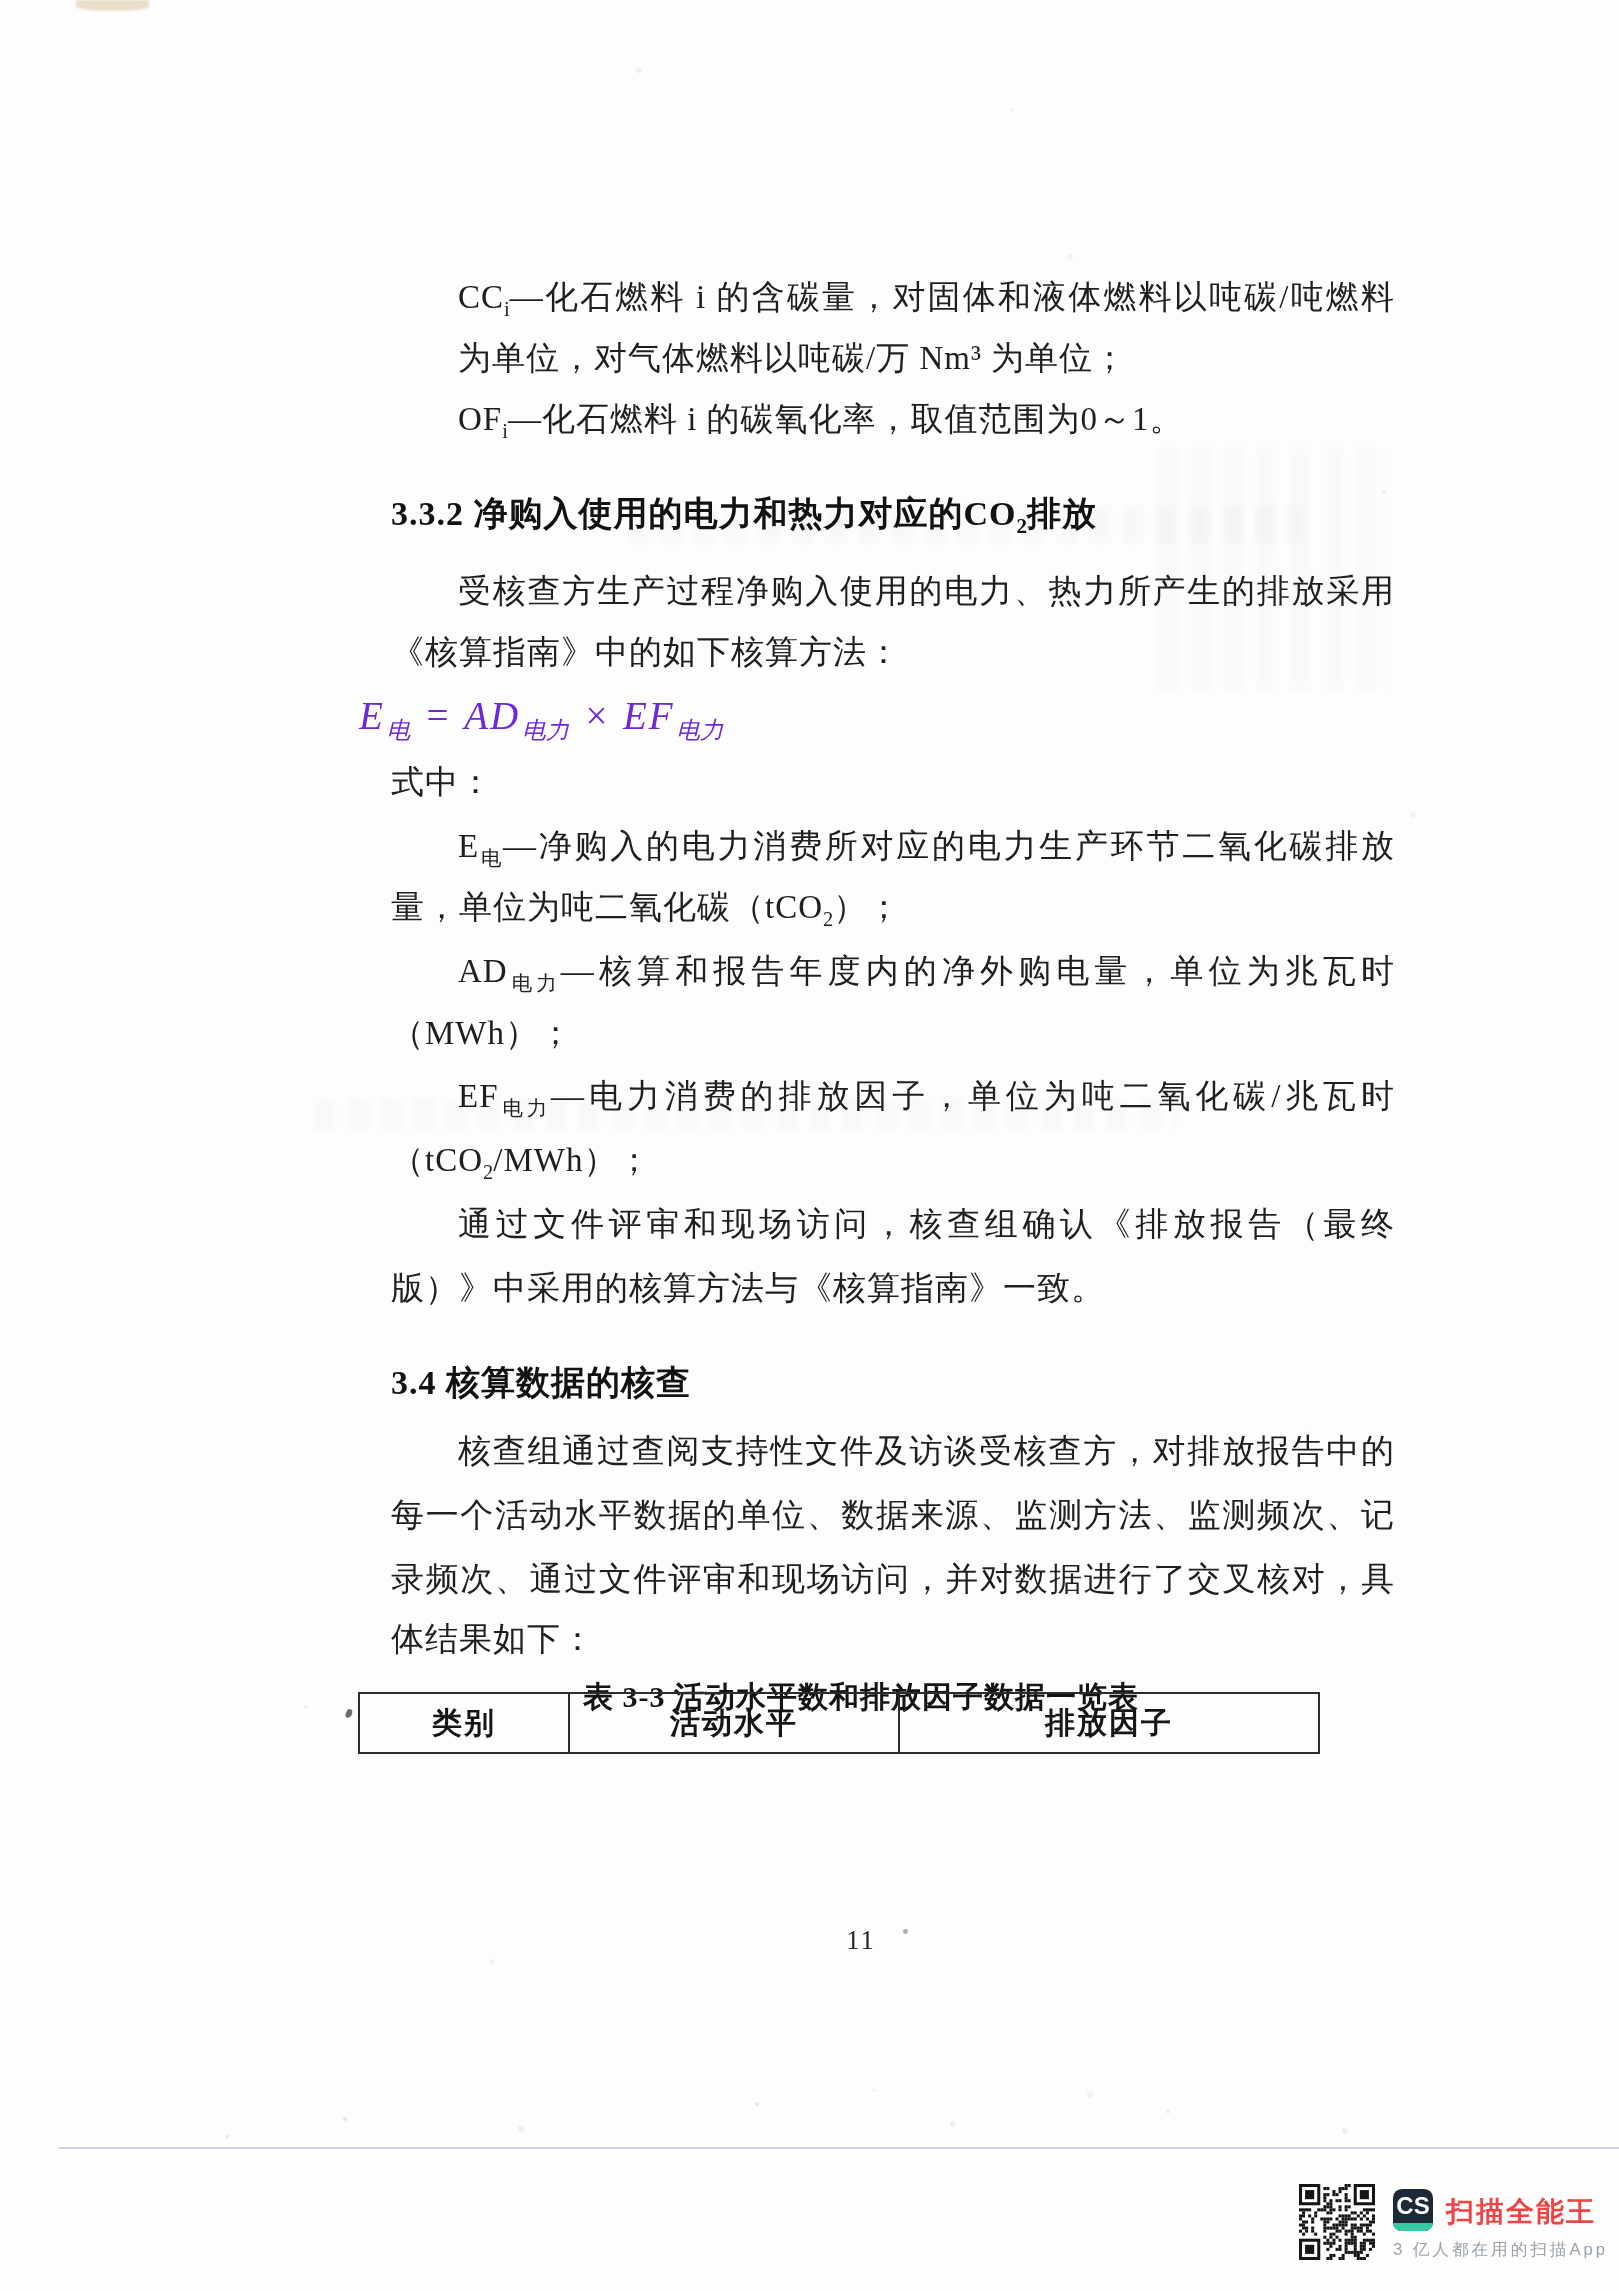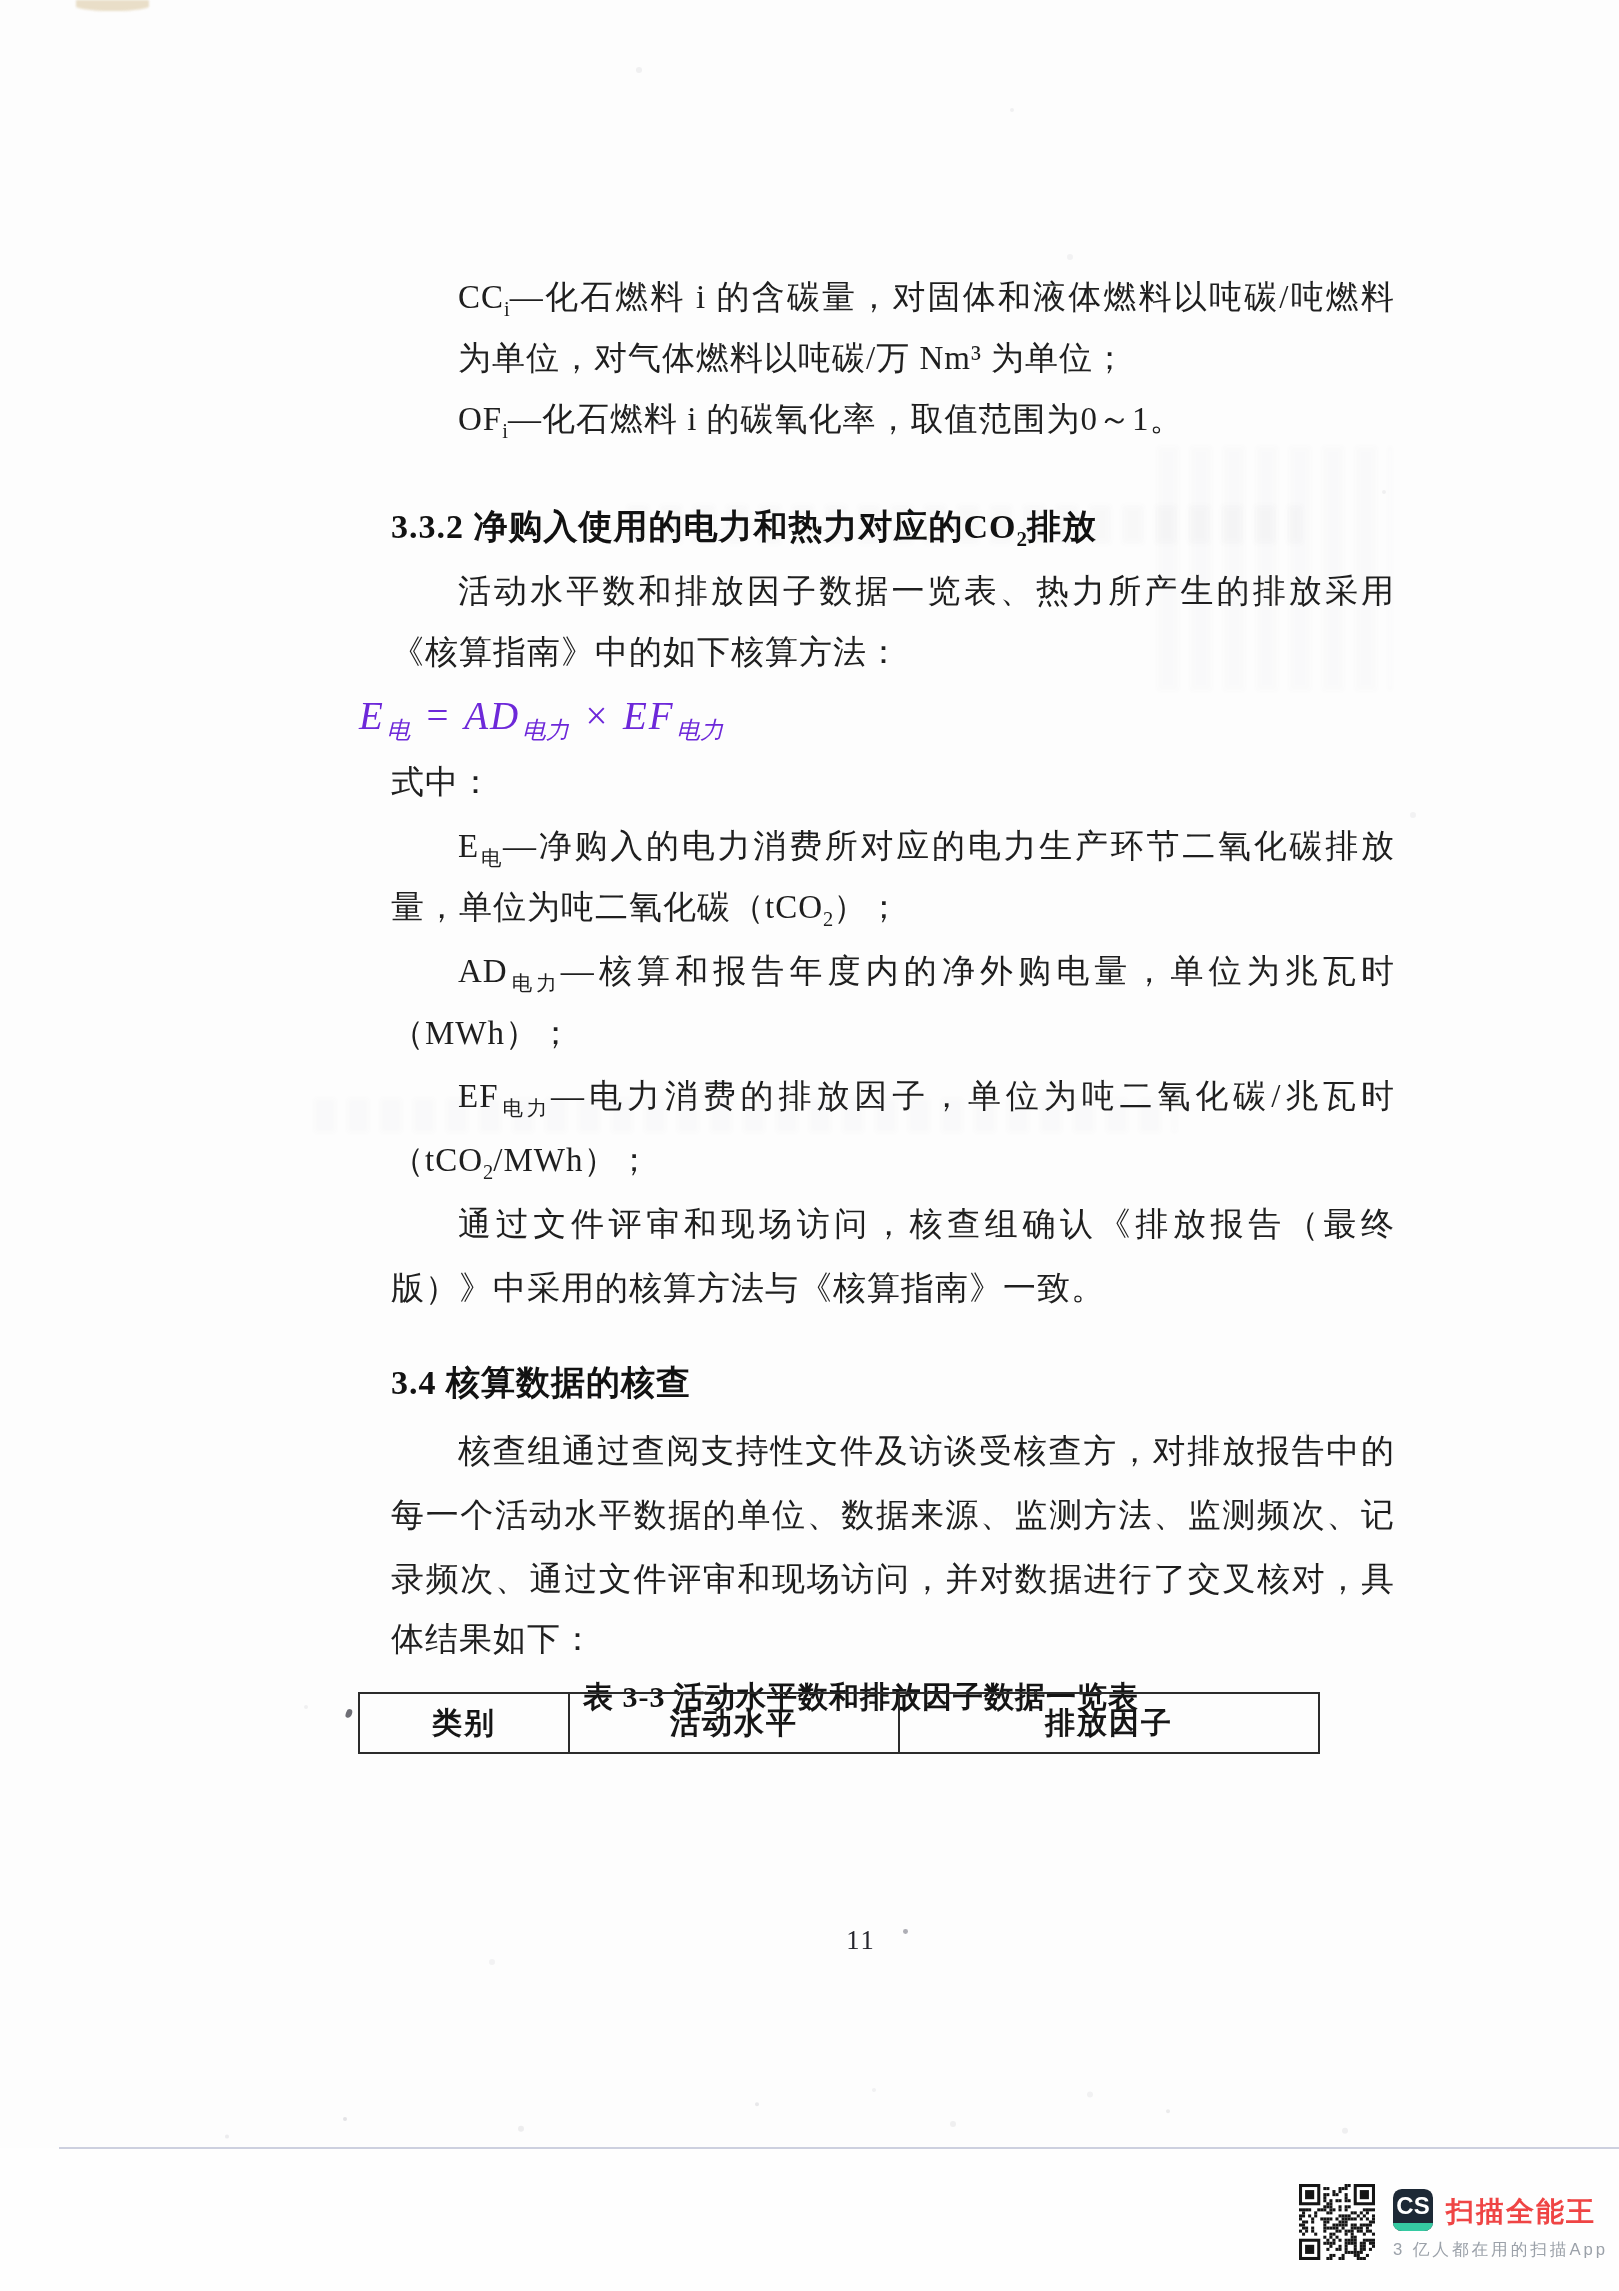--- a/index.html
+++ b/index.html
@@ -90,22 +90,22 @@
     <div class="ghost ghost-1"></div>
     <div class="ghost ghost-2"></div>
     <div class="ghost ghost-3"></div>
     <div class="caption-dot"></div>
     <div class="stray-dot"></div>
 
     <div class="line indent fill" style="top:265px">CC<sub>i</sub>—化石燃料 i 的含碳量，对固体和液体燃料以吨碳/吨燃料</div>
     <div class="line indent" style="top:326px">为单位，对气体燃料以吨碳/万 Nm³ 为单位；</div>
     <div class="line indent" style="top:387px">OF<sub>i</sub>—化石燃料 i 的碳氧化率，取值范围为0～1。</div>
 
-    <div class="line heading" style="top:495px">3.3.2 净购入使用的电力和热力对应的CO<sub>2</sub>排放</div>
-    <div class="line indent fill" style="top:559px">活动水平数和排放因子数据一览表、热力所产生的排放采用</div>
+    <div class="line heading" style="top:482px">3.3.2 净购入使用的电力和热力对应的CO<sub>2</sub>排放</div>
+    <div class="line indent fill" style="top:559px">受核查方生产过程净购入使用的电力、热力所产生的排放采用</div>
     <div class="line" style="top:620px">《核算指南》中的如下核算方法：</div>
 
     <div class="formula">E<sub>电</sub> = AD<sub>电力</sub> × EF<sub>电力</sub></div>
 
     <div class="line" style="top:750px">式中：</div>
     <div class="line indent fill" style="top:814px">E<sub>电</sub>—净购入的电力消费所对应的电力生产环节二氧化碳排放</div>
     <div class="line" style="top:875px">量，单位为吨二氧化碳（tCO<sub>2</sub>）；</div>
     <div class="line indent fill" style="top:939px">AD<sub>电力</sub>—核算和报告年度内的净外购电量，单位为兆瓦时</div>
     <div class="line" style="top:1001px">（MWh）；</div>
     <div class="line indent fill" style="top:1064px">EF<sub>电力</sub>—电力消费的排放因子，单位为吨二氧化碳/兆瓦时</div>

